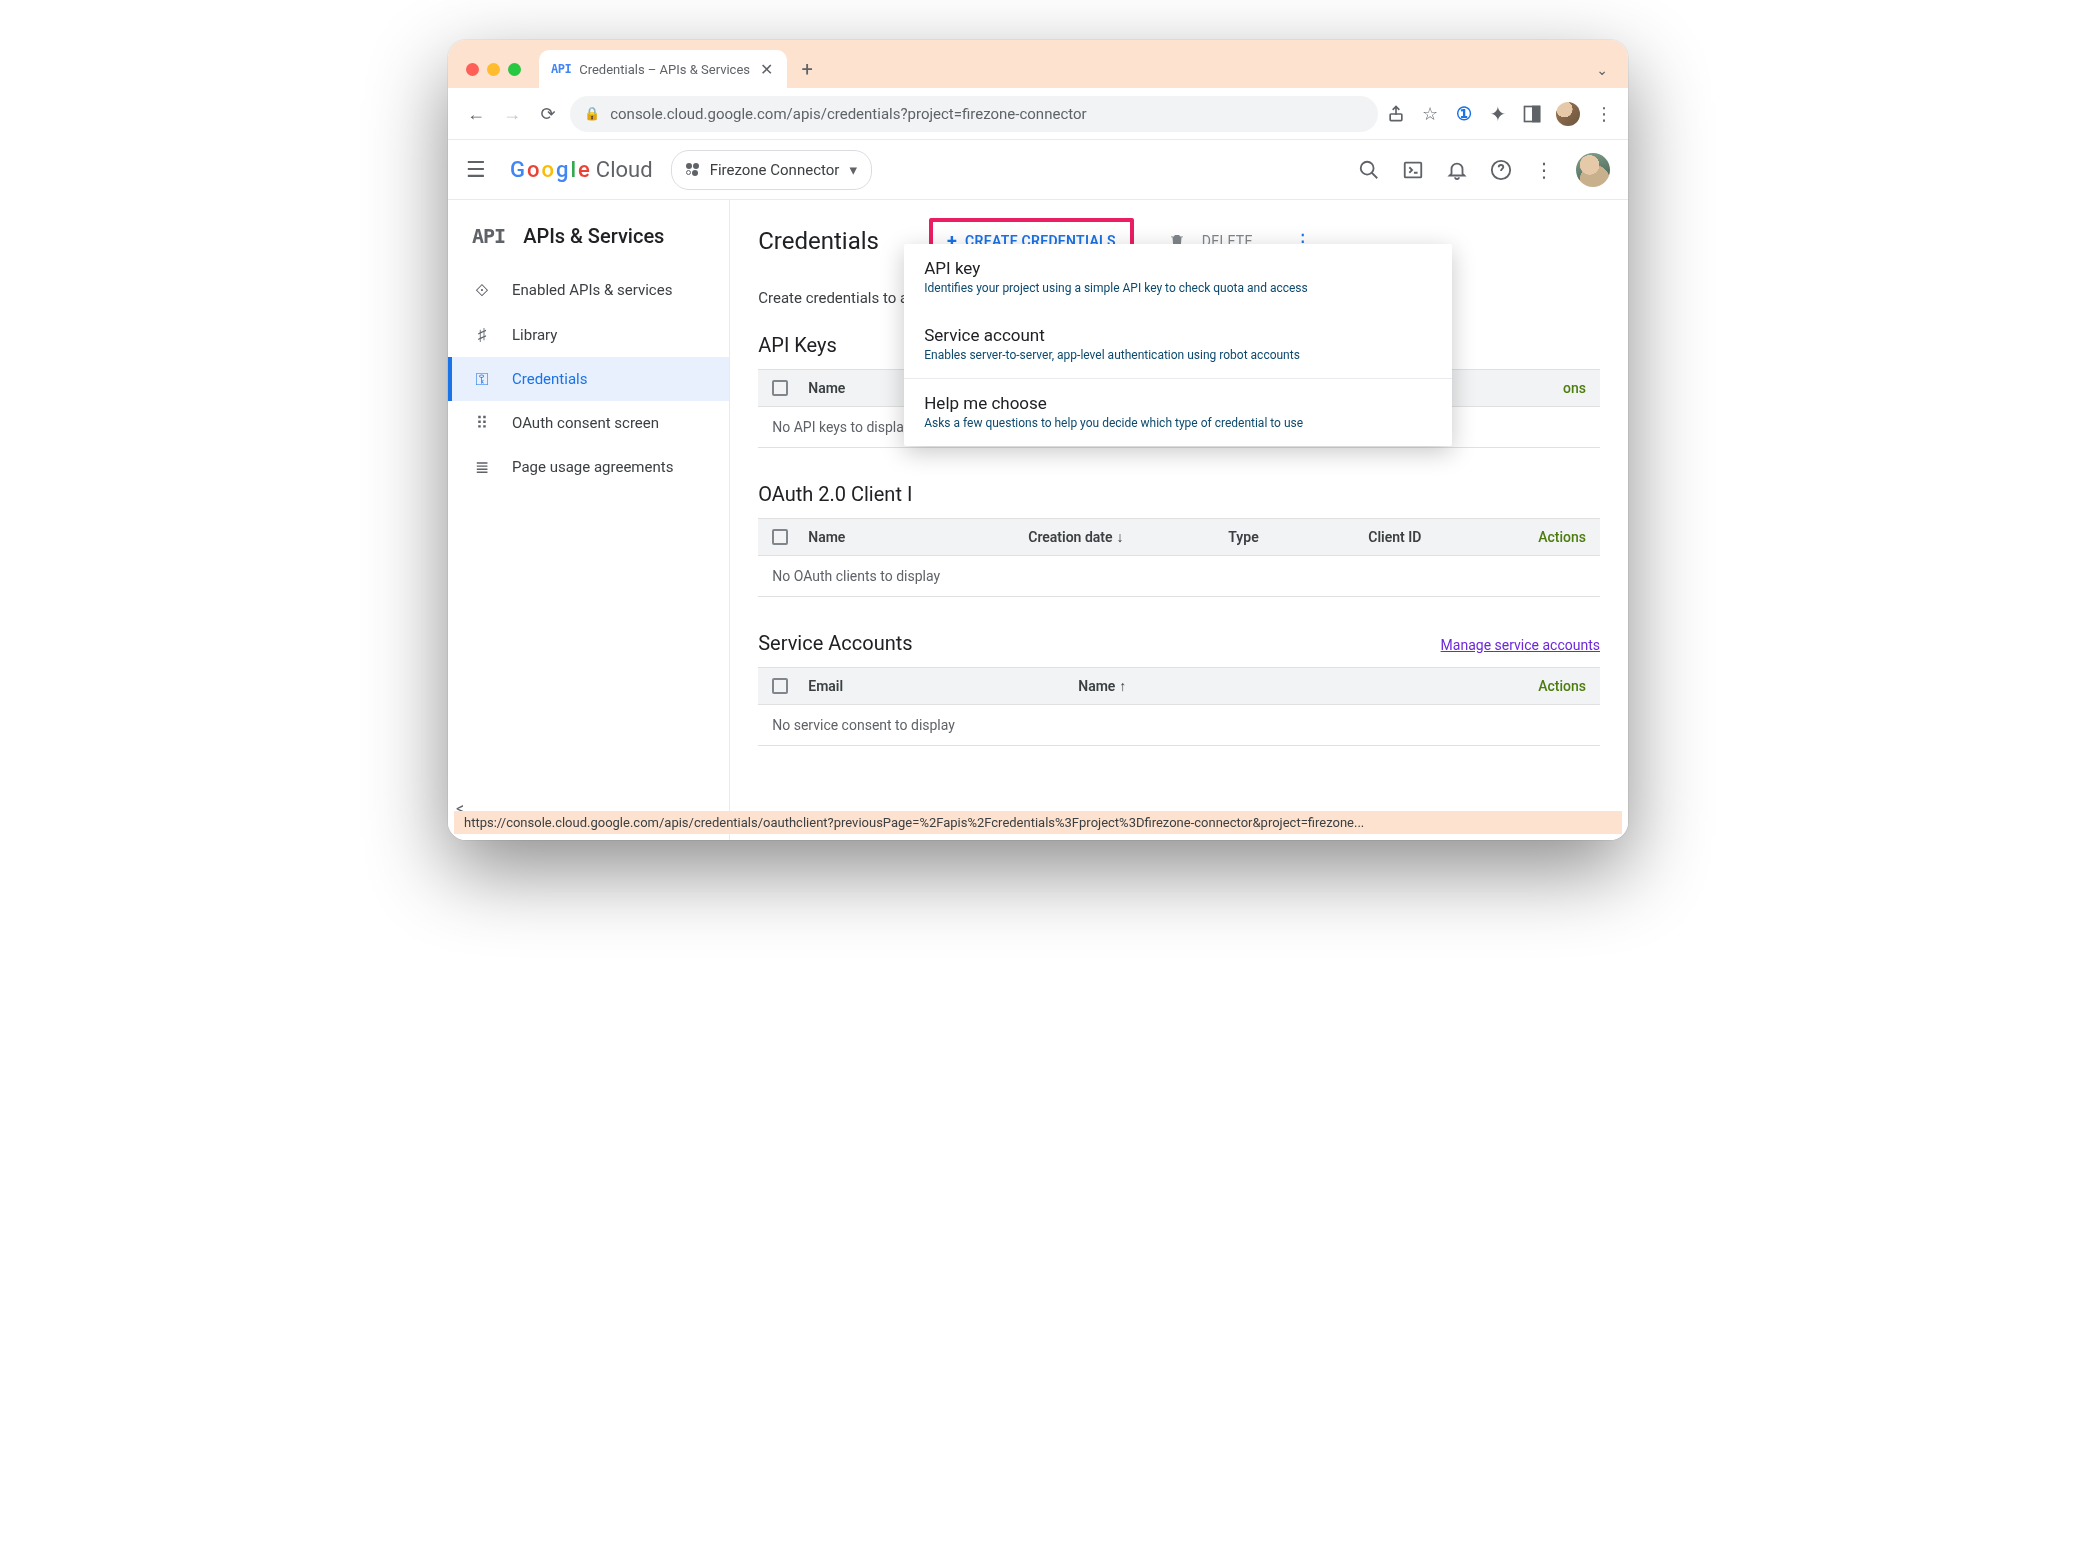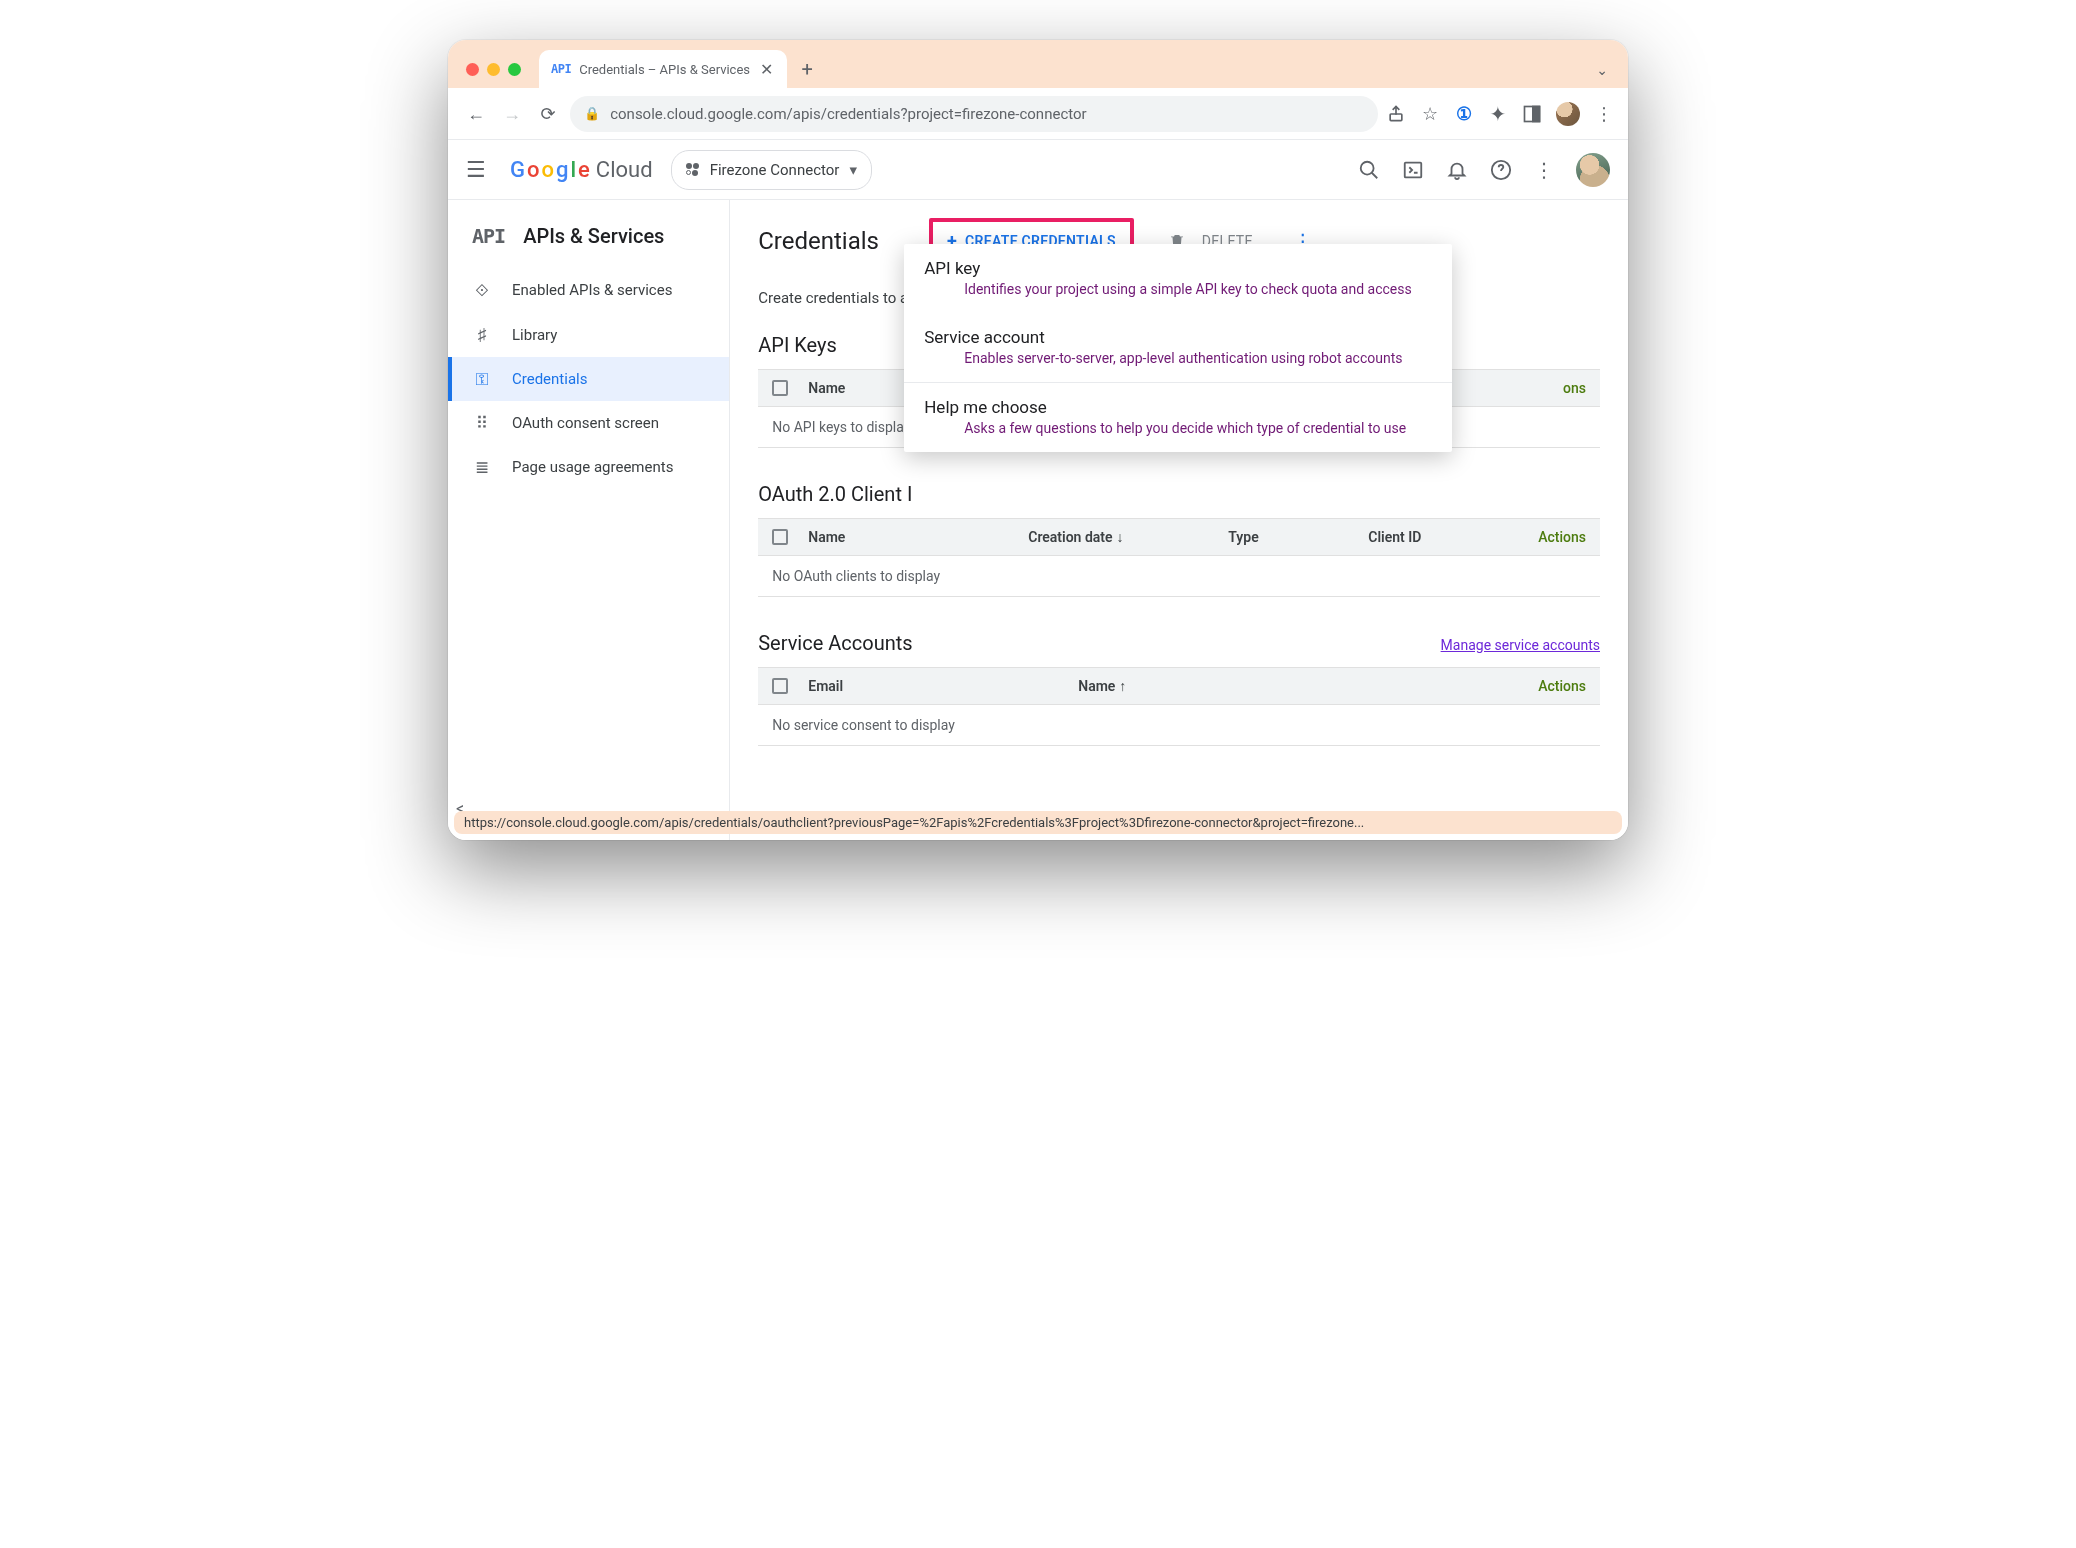--- a/index.html
+++ b/index.html
@@ -118,27 +118,27 @@
   .sect-row{ display:flex; align-items:baseline; gap:20px; }
   .manage-link{ margin-left:auto; color:#6d28d9; font-size:14px; text-decoration:underline; cursor:pointer;}
   
   .dropdown {
     position:absolute; top:44px; left:174px; width:548px;
     background:#fff; box-shadow:0 6px 24px rgba(0,0,0,.22); border-radius:2px; z-index:20;
   }
   .dd-item{ padding:14px 20px 16px; cursor:pointer;}
   .dd-item.hl{ background:#f3f3f3; outline:4px solid #e91e63; outline-offset:-2px; }
   .dd-title{ font-size:17px; color:#202124; margin-bottom:3px;}
-  .dd-desc{ font-size:14px; color:#701a75;margin-left:40px;}
+  .dd-desc{ font-size:12px; color:#0c4a6e;}
   .dd-sep{ height:1px; background:#e8eaed;}
   
   .statusbar{
     position:absolute; left:0; right:0; bottom:0;
     background:#fce2cf; font-size:13px; color:#3c4043;
-    padding:4px 10px; border-radius:8px; margin:6px;
+    padding:4px 10px; border-radius:0; margin:6px;
     white-space:nowrap; overflow:hidden; text-overflow:ellipsis;
   }
   svg { display:block; }
 </style>
 </head>
 <body>
 
 <div class="window">
 
   <div class="tabstrip">

